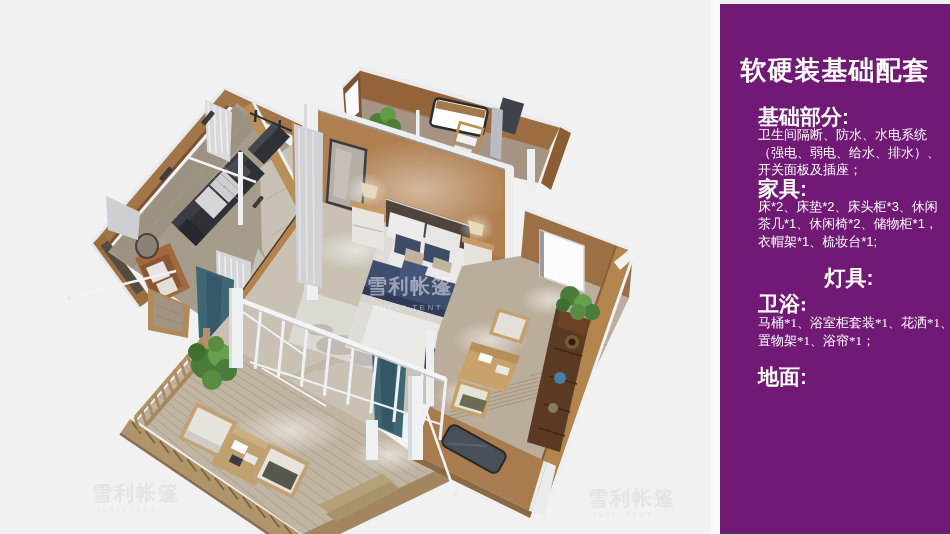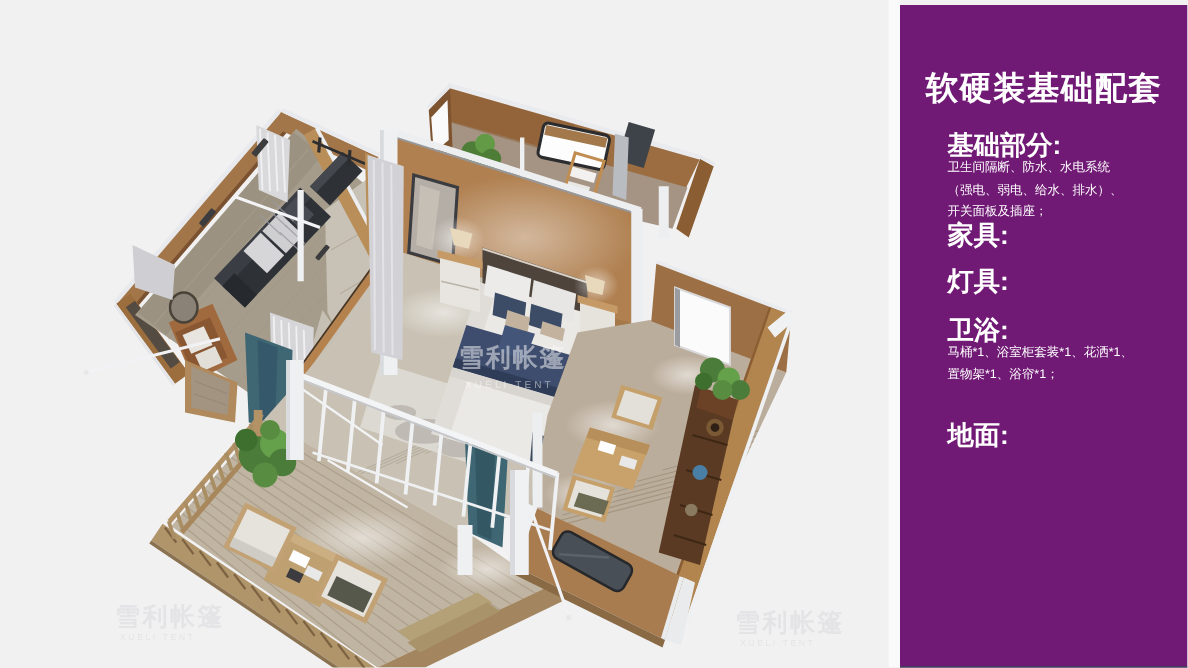--- a/index.html
+++ b/index.html
@@ -2,26 +2,26 @@
 <html><head><meta charset="utf-8">
 <style>
 html,body{margin:0;padding:0;}
 body{width:950px;height:534px;overflow:hidden;font-family:"Liberation Sans",sans-serif;background:#f1f1f2;}
 .page{position:relative;width:950px;height:534px;}
 .scene{position:absolute;left:0;top:0;}
 .sidebar{position:absolute;left:720px;top:4px;width:230px;height:534px;background:#701a75;color:#fff;box-sizing:border-box;}
 .title{margin-top:49px;text-align:center;font-size:26px;font-weight:bold;letter-spacing:1px;}
 .sec{margin:0 10px 0 38px;}
 .sec .h{font-size:21px;font-weight:bold;line-height:19px;}
-.sec .b{font-size:10px;line-height:17.5px;white-space:nowrap;}
+.sec .b{font-size:13px;line-height:17.5px;white-space:nowrap;}
 .sec:nth-of-type(2){margin-top:19px;}
 .sec:nth-of-type(3){}
-.sec:nth-of-type(4){margin-top:18px;}
-.sec:nth-of-type(5){margin-top:20px;}
-.sec:nth-of-type(6){margin-top:30px;}
+.sec:nth-of-type(4){margin-top:18px;text-align:center;}
+.sec:nth-of-type(5){margin-top:8px;font-family:Liberation Serif, serif;}
+.sec:nth-of-type(6){margin-top:18px;}
 .footer{position:absolute;left:0;bottom:0;width:100%;height:5px;background:#31485a;}
 </style></head>
 <body>
 <div class="page">
   <div class="scene"><svg width="720" height="534" viewBox="0 0 720 534">
         <defs>
           <radialGradient id="wallg" cx="0.45" cy="0.55" r="0.8">
             <stop offset="0" stop-color="#c38d55"></stop>
             <stop offset="1" stop-color="#9a6c40"></stop>
           </radialGradient>
@@ -425,20 +425,21 @@
       </svg></div>
 
 <div class="sidebar">
   <div class="title">软硬装基础配套</div>
   <div class="sec">
     <div class="h">基础部分:</div>
     <div class="b">卫生间隔断、防水、水电系统<br>（强电、弱电、给水、排水）、<br>开关面板及插座；</div>
   </div>
   <div class="sec">
     <div class="h">家具:</div>
+    <div class="b">床*2、床垫*2、床头柜*3、休闲<br>茶几*1、休闲椅*2、储物柜*1，<br>衣帽架*1、梳妆台*1;</div>
   </div>
   <div class="sec">
     <div class="h">灯具:</div>
   </div>
   <div class="sec">
     <div class="h">卫浴:</div>
     <div class="b">马桶*1、浴室柜套装*1、花洒*1、<br>置物架*1、浴帘*1；</div>
   </div>
   <div class="sec">
     <div class="h">地面:</div>

